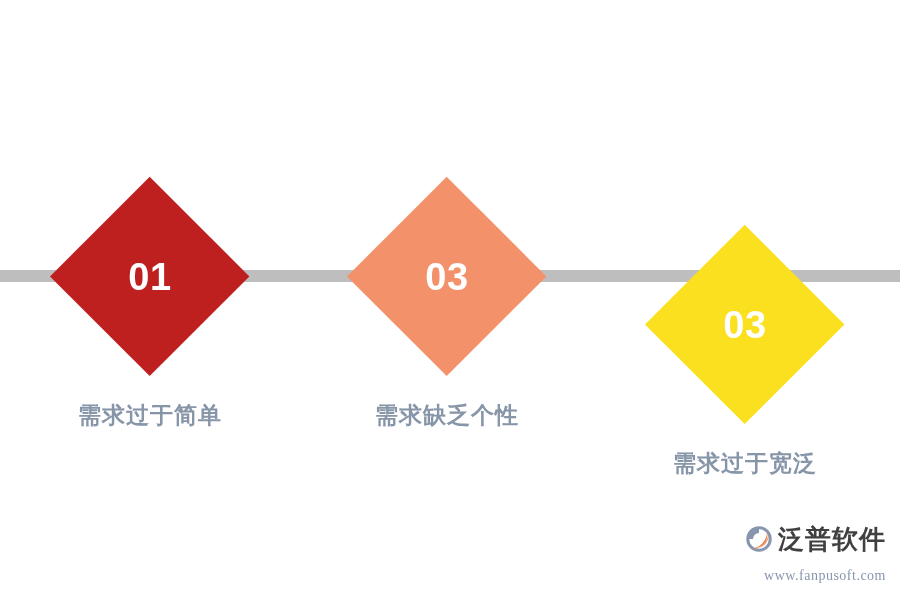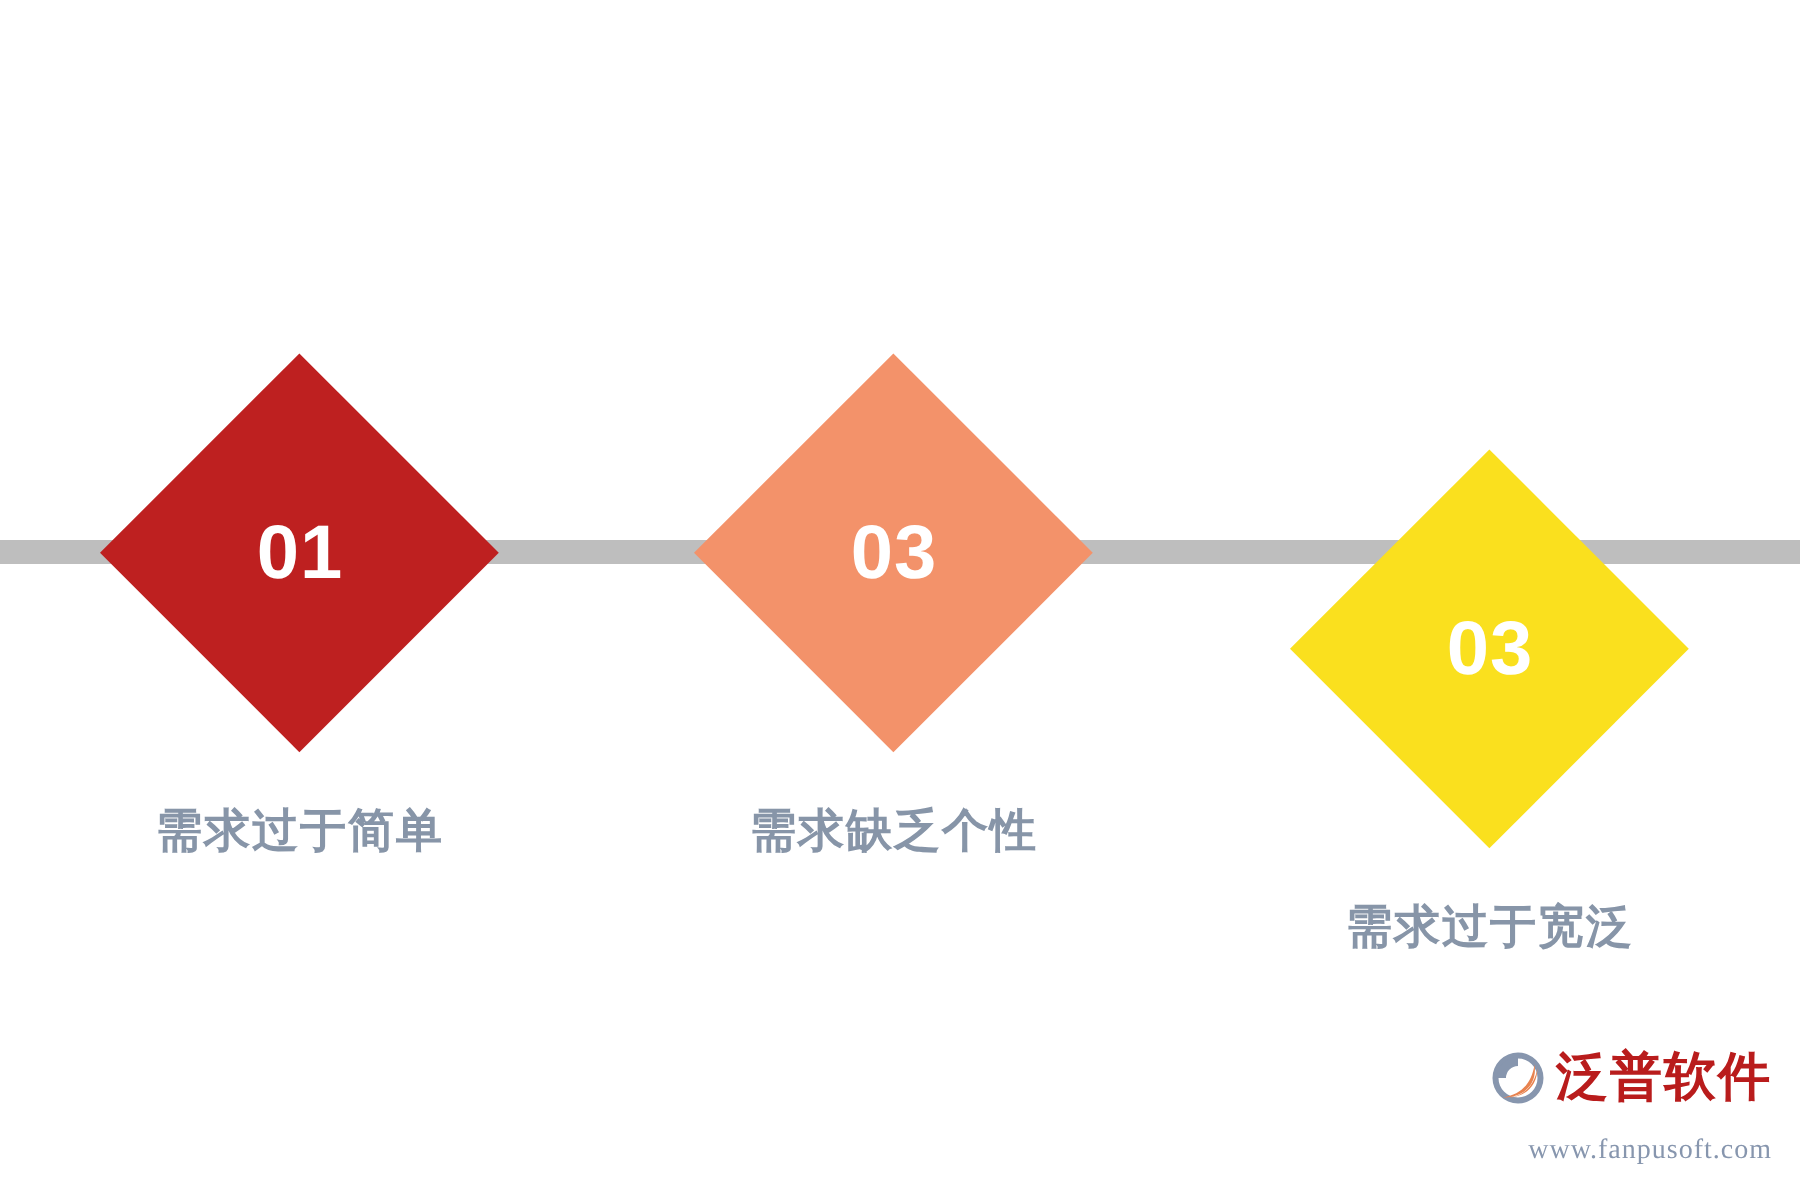--- a/index.html
+++ b/index.html
@@ -159,18 +159,18 @@
 
   <div class="watermark">
     <div class="wm-top">
       <svg class="wm-mark" viewBox="0 0 40 40">
         <path d="M20 3 A17 17 0 1 0 20 37 A17 17 0 1 0 20 3 Z
                  M20 7 A13 13 0 1 1 20 33 A13 13 0 1 1 20 7 Z" fill="#8796ae"></path>
         <path d="M6 20 A14 14 0 0 1 20 6 L20 12 A8 8 0 0 0 12 20 Z" fill="#8796ae"></path>
         <path d="M33 13 C33 25 25 33 13 33 C21 33 31 27 33 13 Z" fill="#e8824e"></path>
         <path d="M31 11 C29 24 22 31 10 33 C24 33 33 24 31 11 Z" fill="#e8824e"></path>
       </svg>
-      <span class="wm-name" style="color: #b91c1c;">泛普软件</span>
+      <span class="wm-name" style="color: #404040;">泛普软件</span>
     </div>
     <div class="wm-url" style="color: rgb(135, 150, 174);">www.fanpusoft.com</div>
   </div>
 
 </div>
 
 </body></html>

